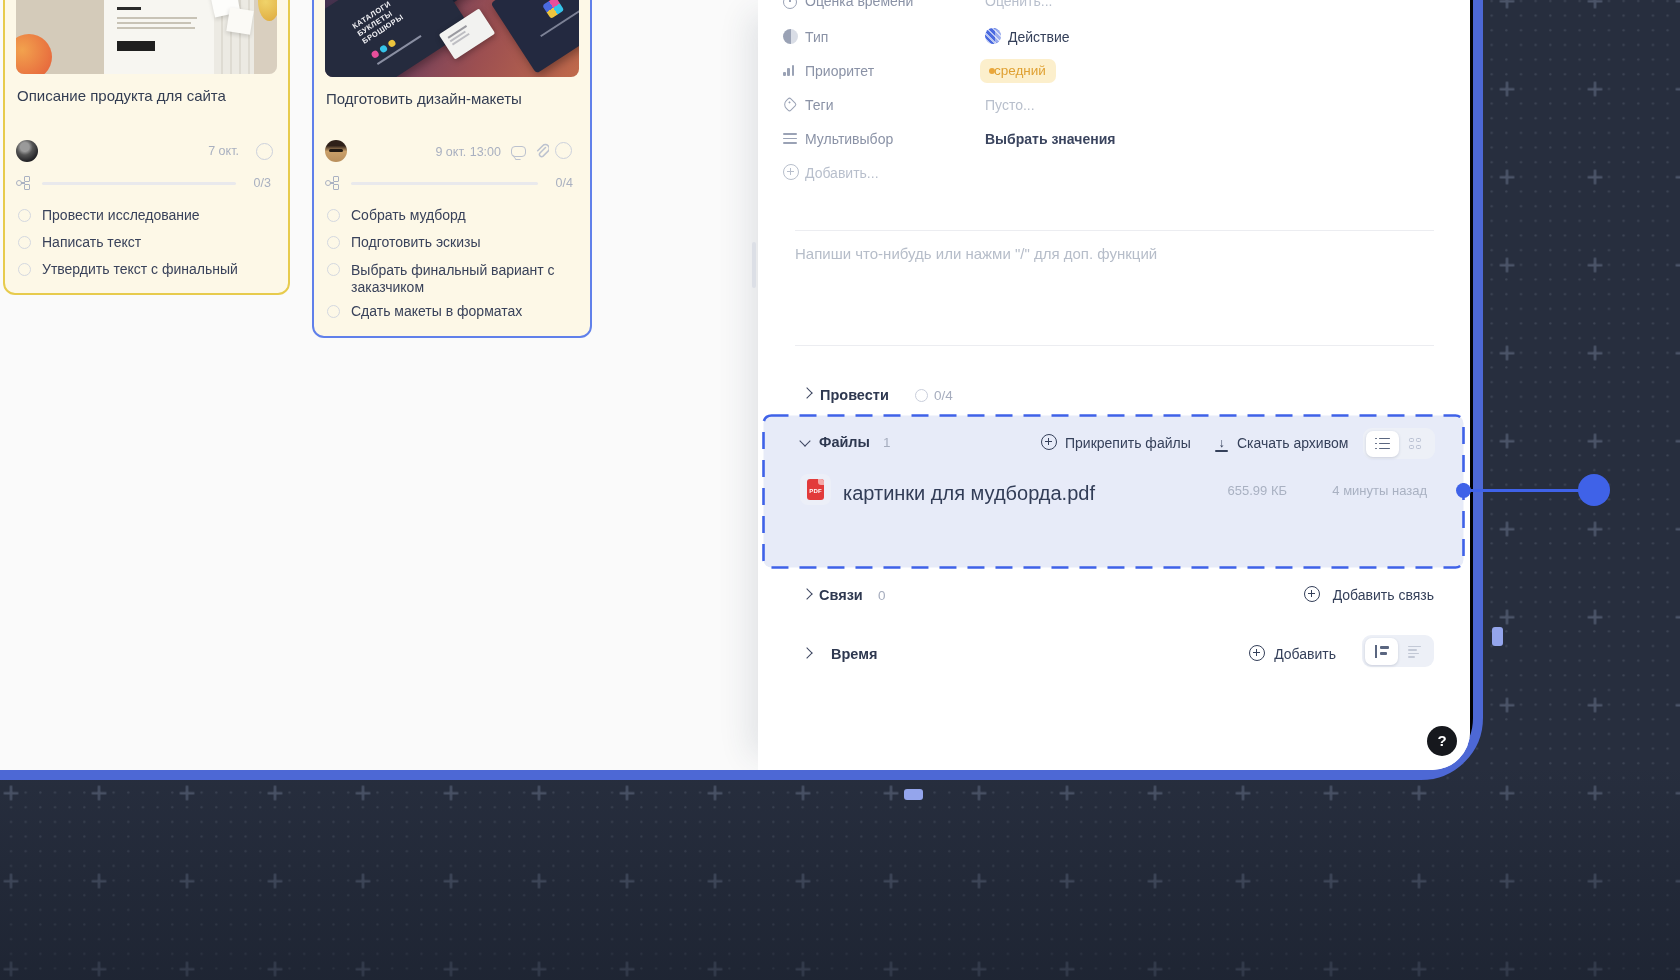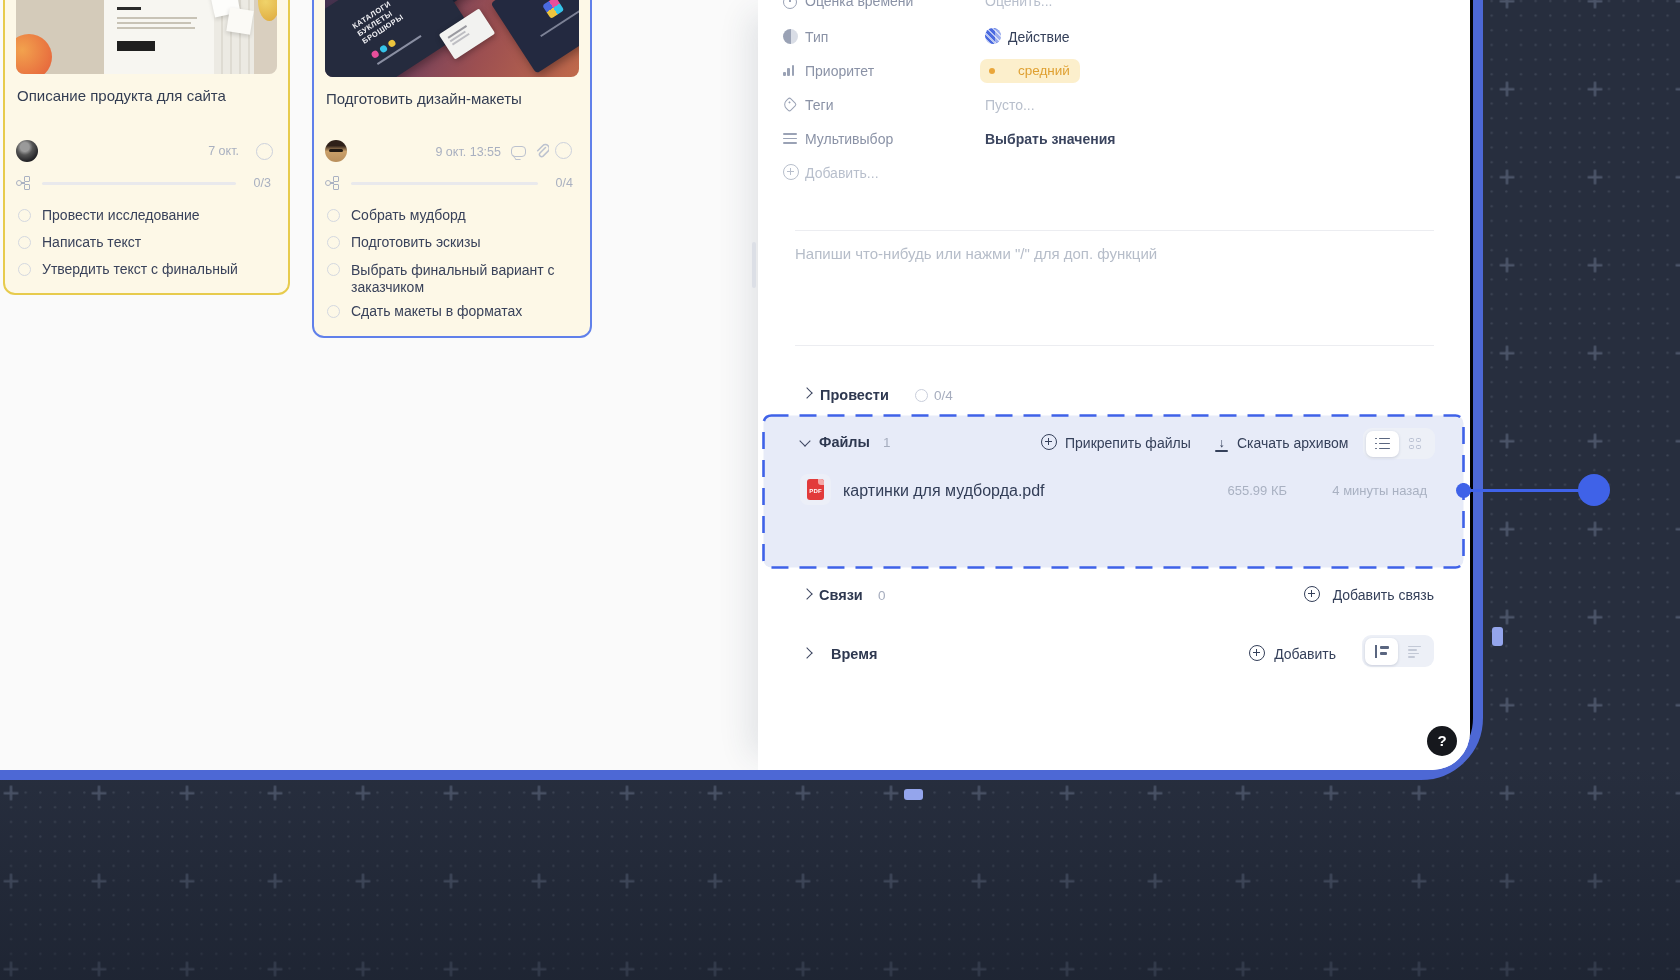--- a/index.html
+++ b/index.html
@@ -38,21 +38,21 @@
   .chk-label{color:#39425a;line-height:14.5px;}
 
   
   .f-label{position:absolute;left:47px;font-size:14px;color:#8a92a6;}
   .f-value{position:absolute;left:227px;font-size:14px;color:#35405a;}
   .f-value.ph{color:#b8bfcc;}
   .divider{position:absolute;left:37px;width:639px;height:1px;background:#ecedf1;}
   .sec-title{font-size:14.5px;font-weight:700;color:#2e3850;}
   .sec-count{font-size:13.5px;color:#a6adbe;font-weight:400;}
   .badge{position:absolute;height:24px;border-radius:7px;background:#fcefcc;color:#dfa032;
-         font-size:13.5px;line-height:24px;padding:0 10px 0 38px;}
+         font-size:13.5px;line-height:24px;padding:0 10px 0 14px;}
   .badge::before{content:"";position:absolute;left:9px;top:9px;width:6px;height:6px;border-radius:50%;background:#eaa63a;}
 
   
   .chev{display:inline-block;width:7px;height:7px;border-right:1.8px solid #3c4660;border-bottom:1.8px solid #3c4660;
         transform:rotate(-45deg);}
   .chev.down{transform:rotate(45deg);}
   .plusc{position:absolute;width:16px;height:16px;border:1.5px solid currentColor;border-radius:50%;box-sizing:border-box;}
   .plusc::before,.plusc::after{content:"";position:absolute;background:currentColor;}
   .plusc::before{left:3.2px;top:5.9px;width:6.6px;height:1.5px;}
   .plusc::after{left:5.9px;top:3.2px;width:1.5px;height:6.6px;}
@@ -218,21 +218,21 @@
           </div>
           <div class="ab" style="left:178px;top:6px;width:130px;height:84px;background:#232940;border-radius:4px;transform:rotate(-33deg);box-shadow:0 4px 10px rgba(0,0,0,.35);">
             <div class="ab" style="left:42px;top:30px;width:16px;height:16px;background:conic-gradient(#e84f9b 0 25%,#35c3e8 0 50%,#ecc43d 0 75%,#4a6ae0 0);border-radius:3px;"></div>
             <div class="ab" style="left:24px;top:54px;width:52px;height:1.5px;background:#7d8296;"></div>
           </div>
         </div>
         <div class="card-title" style="top:146px;">Подготовить дизайн-макеты</div>
         <div class="avatar" style="left:11px;top:196px;background:linear-gradient(180deg,#2e2019 0 26%,#caa06a 52%,#b98f5c 100%);">
           <div class="ab" style="left:4px;top:9px;width:14px;height:3px;border-radius:2px;background:#221a14;"></div>
         </div>
-        <div class="meta-date" style="right:89px;top:201px;">9 окт. 13:55</div>
+        <div class="meta-date" style="right:89px;top:201px;">9 окт. 13:00</div>
         <div class="bubble" style="right:64px;top:202px;color:#bcc2cf;"></div>
         <svg class="clip-ic" style="right:41px;top:199px;" viewBox="0 0 15 16">
           <path d="M11.5 4.5 6 10a2.2 2.2 0 0 0 3.1 3.1l5-5a3.8 3.8 0 0 0-5.4-5.4l-5 5" fill="none" stroke="#bcc2cf" stroke-width="1.5" stroke-linecap="round"></path>
         </svg>
         <div class="ring" style="right:18px;top:198px;width:17px;height:17px;"></div>
         <div class="branch-ic" style="left:11px;top:232px;">
             <i class="a"></i>
             <i class="b"></i>
             <i class="c"></i>
             <i class="l"></i>
@@ -329,21 +329,21 @@
             </span>
           </div>
         </div>
 
         
         <div class="pdf-ic" style="left:38px;top:60px;">
           <div class="page"></div>
             <div class="fold"></div>
           <div class="lbl">PDF</div>
         </div>
-        <span class="txt" style="left:81px;top:68px;font-size:16px;color:#323d57;">картинки для мудборда.pdf</span>
+        <span class="txt" style="left:81px;top:68px;font-size:20px;color:#323d57;">картинки для мудборда.pdf</span>
         <span class="txt" style="right:176px;top:69px;font-size:13px;color:#a9b1c2;">655.99 КБ</span>
         <span class="txt" style="right:36px;top:69px;font-size:13px;color:#a9b1c2;">4 минуты назад</span>
 
         
       </div>
 
       <span class="chev ab" style="left:45px;top:590px;"></span>
       <span class="txt sec-title" style="left:61px;top:587px;">Связи</span>
       <span class="txt sec-count" style="left:120px;top:588px;">0</span>
       <span class="plusc" style="right:150px;top:586px;color:#35405a;"></span>

